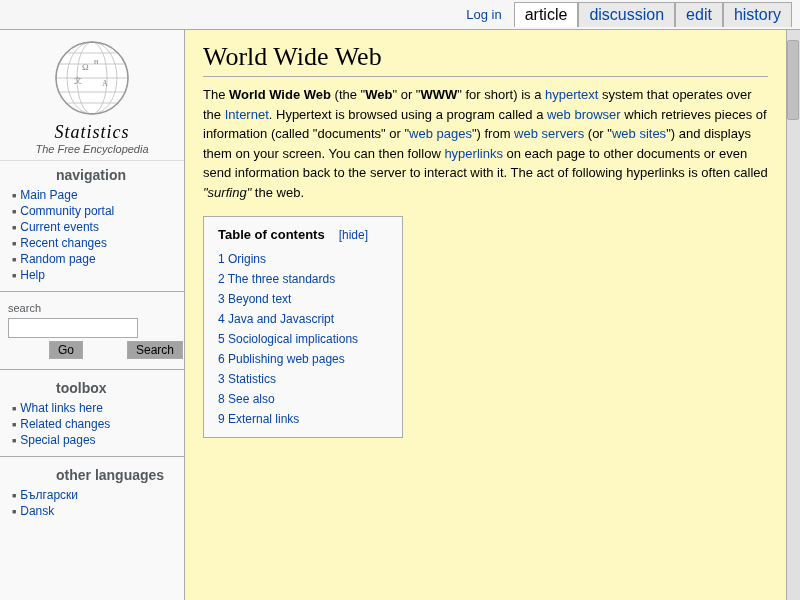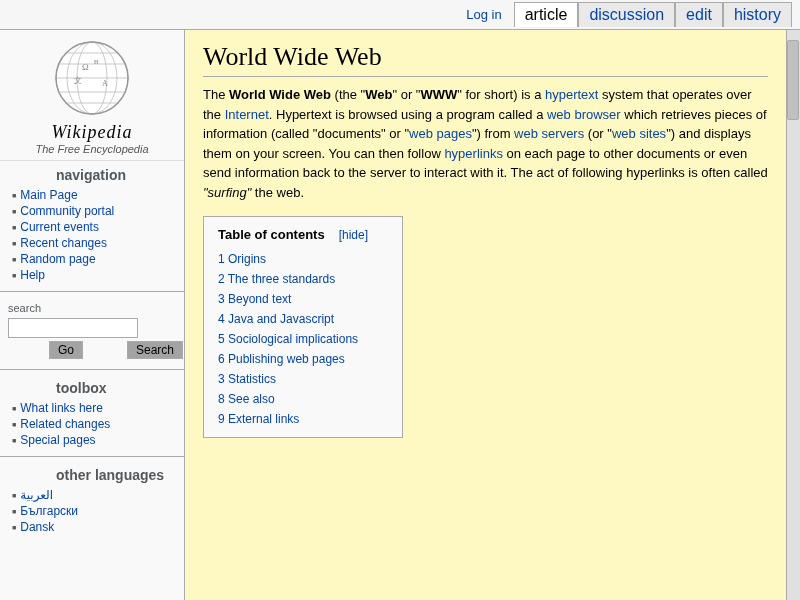--- a/index.html
+++ b/index.html
@@ -257,21 +257,21 @@
         <line x1="7" y1="54" x2="73" y2="54" stroke="#bbb" stroke-width="0.8"></line>
         <line x1="13" y1="15" x2="67" y2="15" stroke="#bbb" stroke-width="0.8"></line>
         <line x1="13" y1="65" x2="67" y2="65" stroke="#bbb" stroke-width="0.8"></line>
 
         <text x="30" y="32" font-size="9" fill="#888" font-family="serif">Ω</text>
         <text x="42" y="26" font-size="8" fill="#888" font-family="serif">н</text>
         <text x="22" y="45" font-size="8" fill="#888" font-family="serif">文</text>
         <text x="50" y="48" font-size="8" fill="#888" font-family="serif">A</text>
         <circle cx="40" cy="40" r="36" fill="none" stroke="#999" stroke-width="1.5"></circle>
       </svg>
-      <div class="wiki-title">Wikipedia</div>
+      <div class="wiki-title">Statistics</div>
       <div class="wiki-subtitle">The Free Encyclopedia</div>
     </div>
 
     <div class="sidebar-section">
       <div class="sidebar-section-title">navigation</div>
       <ul class="sidebar-links">
         <li>
             <a href="#">Main Page</a>
           </li>
         <li>
@@ -318,23 +318,20 @@
             <a href="#">Special pages</a>
           </li>
       </ul>
     </div>
 
     <hr class="sidebar-divider">
 
     <div class="sidebar-section">
       <div class="sidebar-section-title">other languages</div>
       <ul class="sidebar-links">
-        <li>
-            <a href="#">العربية</a>
-          </li>
         <li>
             <a href="#">Български</a>
           </li>
         <li>
             <a href="#">Dansk</a>
           </li>
       </ul>
     </div>
 
   </div>

